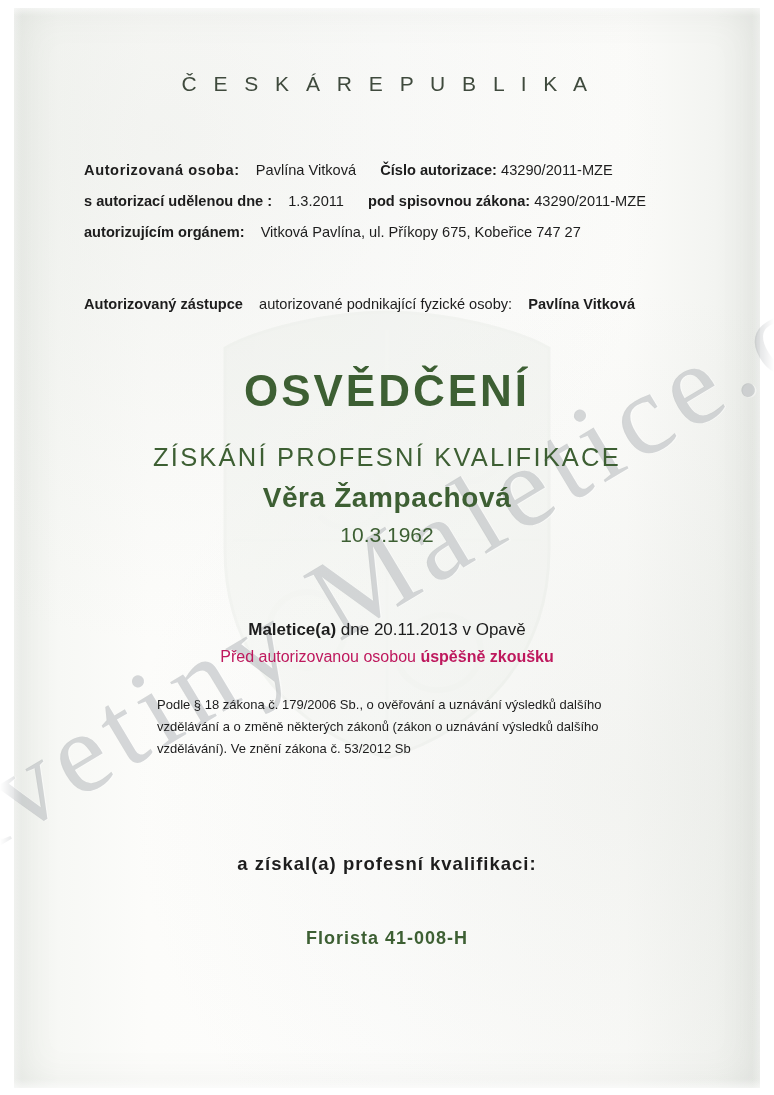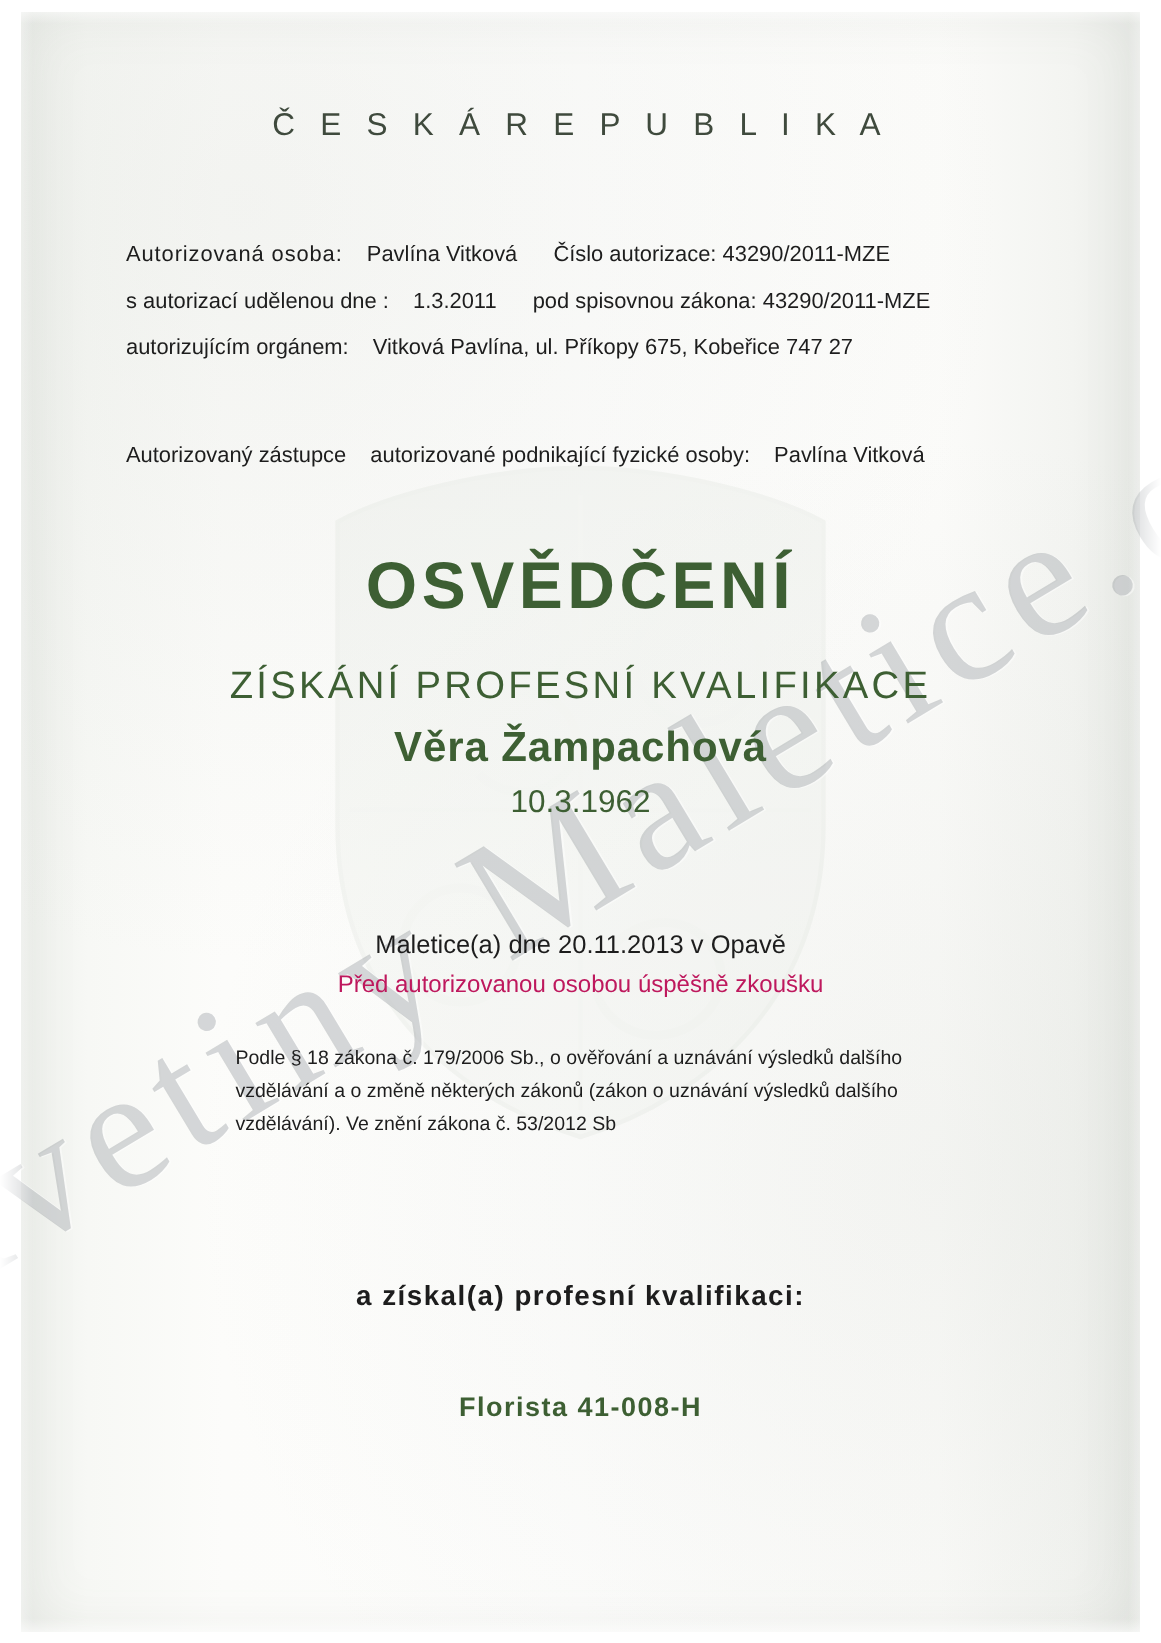--- a/index.html
+++ b/index.html
@@ -94,21 +94,21 @@
     left: 84px;
     right: 60px;
     color: #222;
   }
   .meta-line {
     font-size: 14.6px;
     line-height: 31px;
     white-space: nowrap;
     color: #1d1d1d;
   }
-  .b { font-weight: normal; }
+  .b { font-weight: bold; }
   .sp { letter-spacing: 0.6px; }
   .gap-l { margin-left: 12px; }
   .gap-xl { margin-left: 20px; }
 
   .rep-block {
     position: absolute;
     top: 296px;
     left: 84px;
     right: 40px;
     font-size: 14.6px;

